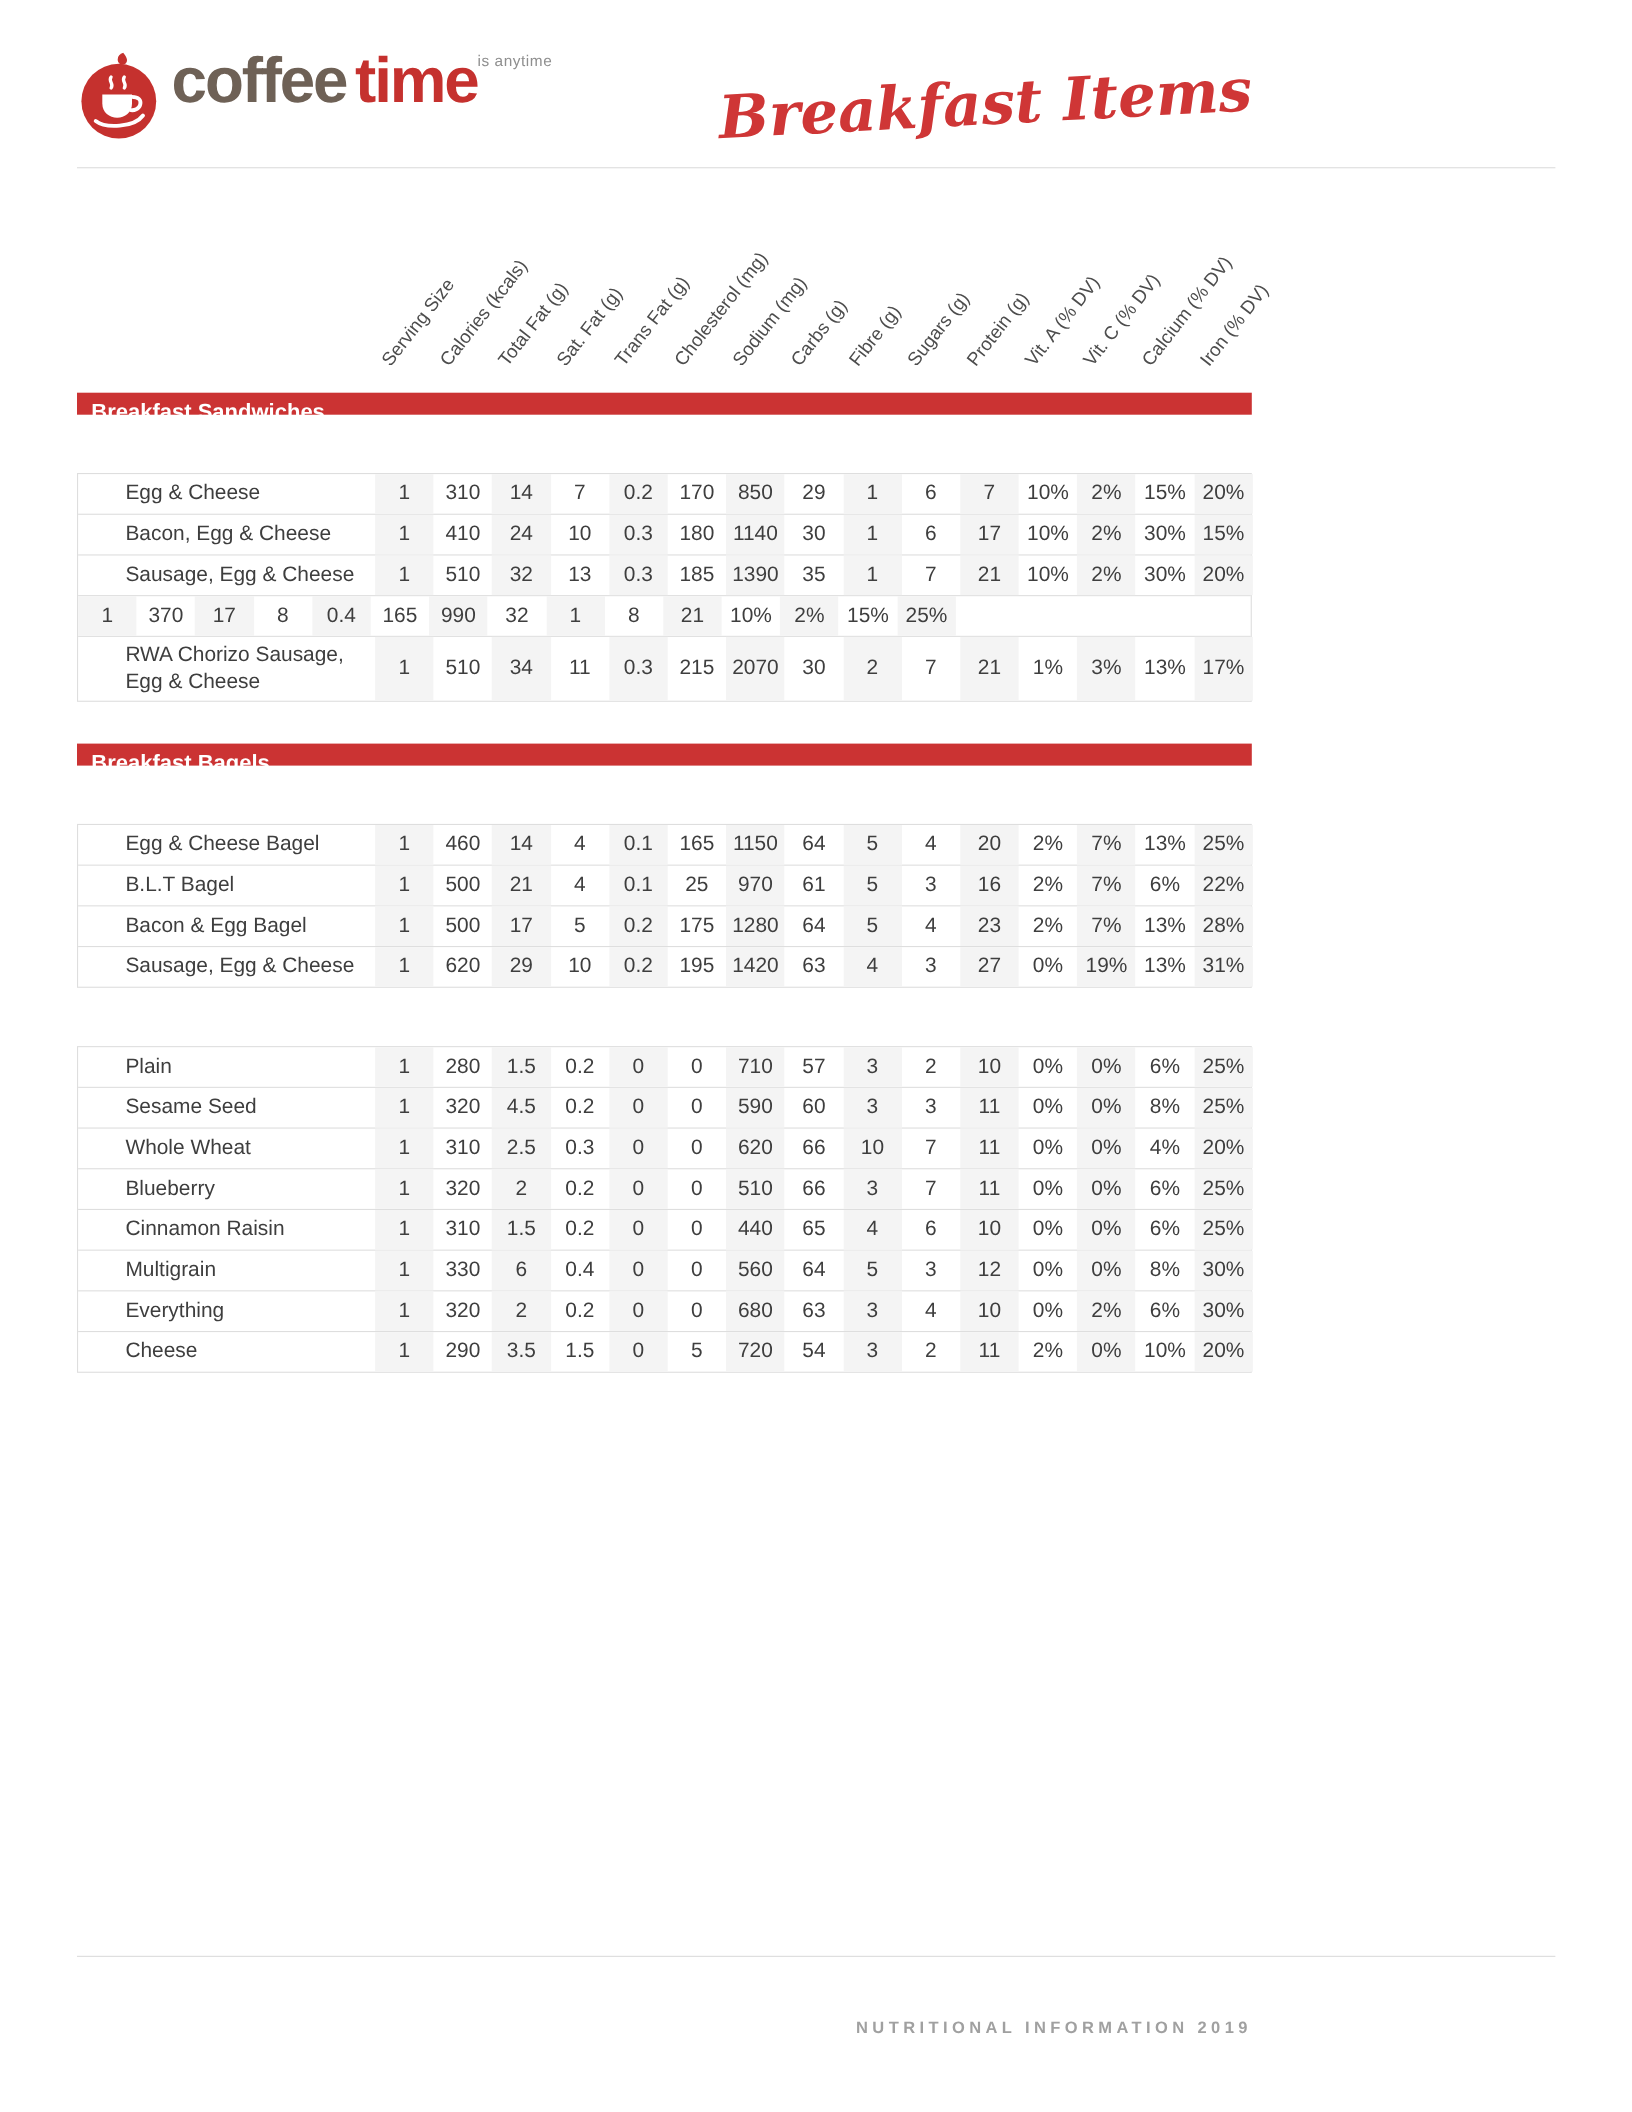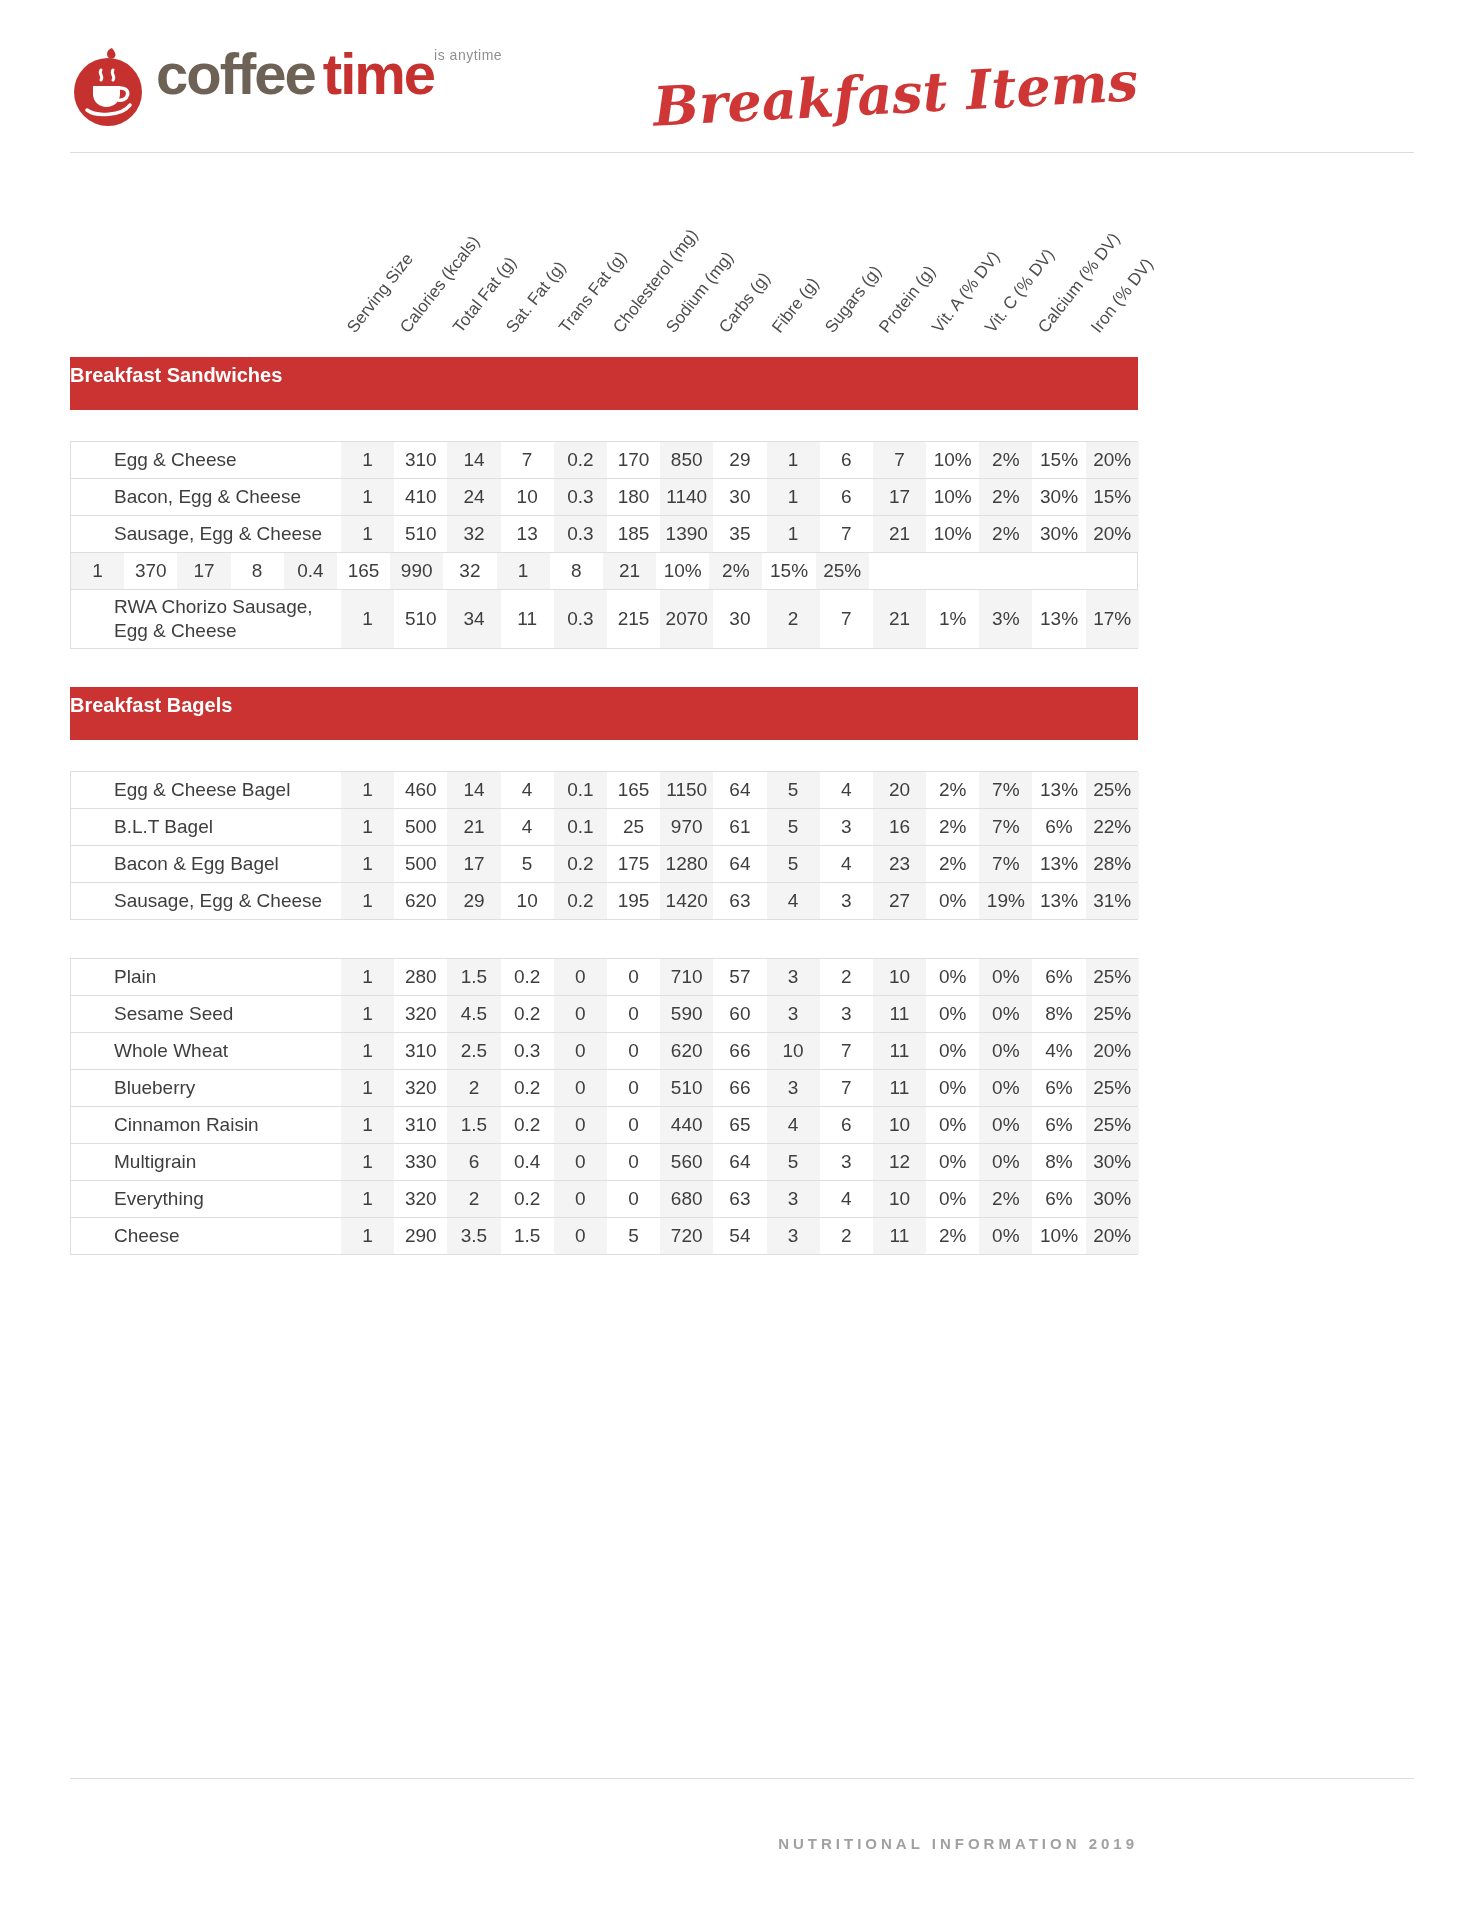--- a/index.html
+++ b/index.html
@@ -28,24 +28,24 @@
   .table-zone{width:1068px;}
   .col-headers{position:relative;height:192px;margin-bottom:12px;}
   .col-label{
     position:absolute;bottom:8px;white-space:nowrap;
     font-size:17px;color:#4d4d4d;
     transform:rotate(-52deg);transform-origin:0 100%;
   }
   
   .menu-section{margin-bottom:38px;}
   .section-bar{
-    height:53px;background:#cb3333;color:#fff;font-weight:bold;
-    font-size:20px;line-height:36px;
+    height:20px;background:#cb3333;color:#fff;font-weight:bold;
+    font-size:20px;line-height:36px;padding-left:13px;
   }
-  .menu-section .data-table{margin-top:31px;}
+  .menu-section .data-table{margin-top:53px;}
   .data-table{border:1px solid #dedede;background:#fff;}
   .trow{display:flex;align-items:stretch;}
   .trow:not(:last-child){border-bottom:1px solid #dedede;}
   .cell{display:flex;align-items:center;justify-content:center;font-size:19px;min-height:36px;flex-shrink:0;}
   .name-cell{width:270px;justify-content:flex-start;text-align:left;padding:5px 10px 5px 43px;line-height:24px;}
   .num-cell{width:53.2px;}
   .shaded{background:#f4f4f4;}
   
   .footer{position:absolute;left:70px;right:70px;top:1772px;}
   .footer-text{

